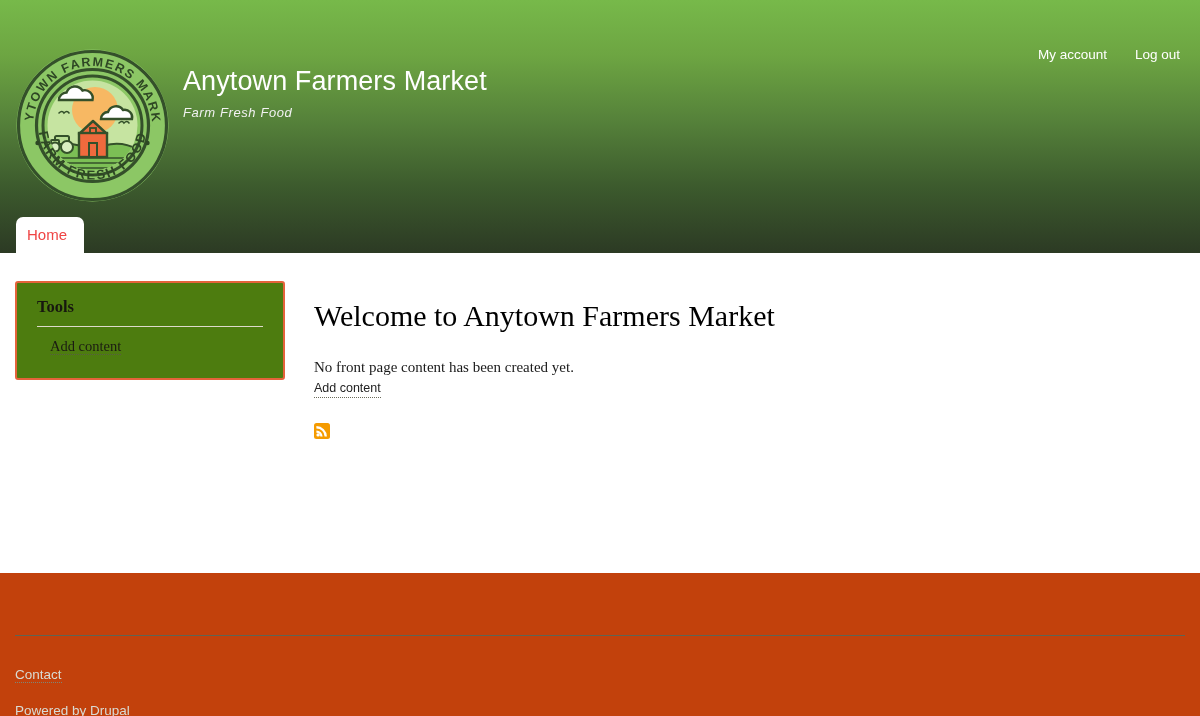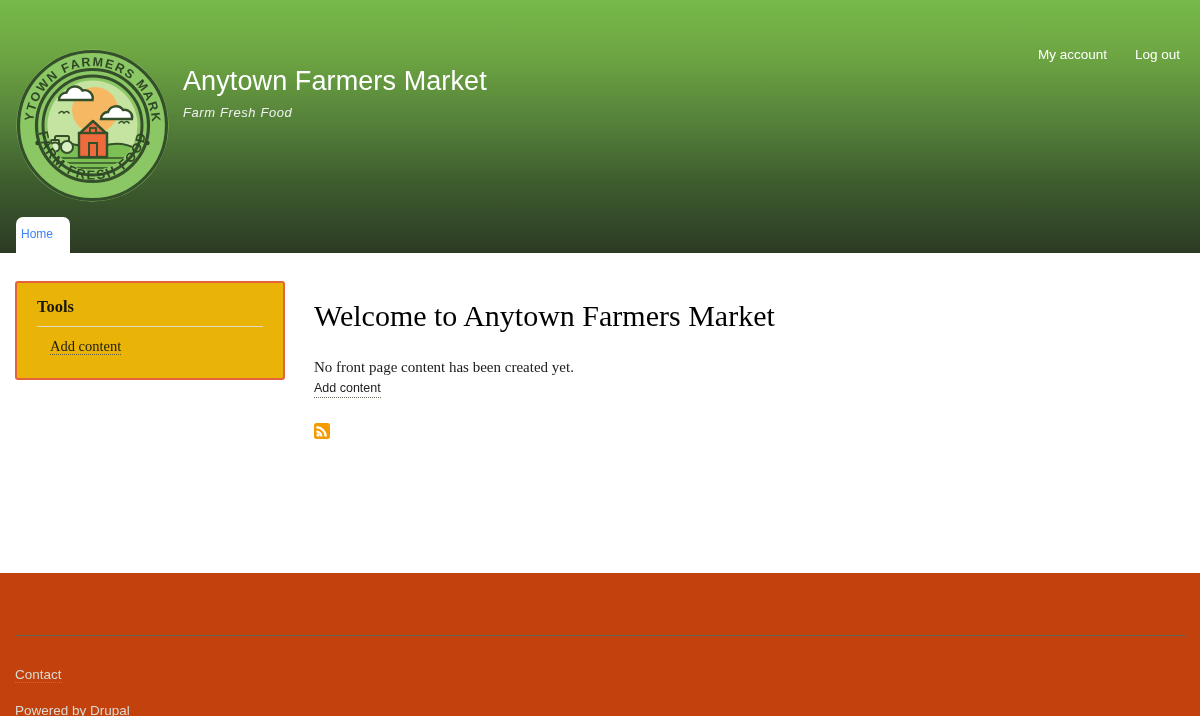--- a/index.html
+++ b/index.html
@@ -73,45 +73,45 @@
   .tabs {
     position: absolute;
     left: 16px;
     bottom: 0;
     display: flex;
     align-items: flex-end;
   }
   .tab {
     background: #ffffff;
     border-radius: 7px 7px 0 0;
-    padding: 9px 17px 10px 5px;
-    font-size: 12px;
-    line-height: 17px;
-    color: #3b82f6;
+    padding: 9px 17px 10px 11px;
+    font-size: 15px;
+    line-height: 17px;
+    color: #ef4444;
     text-decoration: none;
     font-family: "Liberation Sans", sans-serif;
   }
 
   
   .main {
     position: relative;
     width: 1200px;
     height: 320px;
     background: #ffffff;
     display: block;
   }
 
   .sidebar {
     position: absolute;
     left: 15px;
     top: 28px;
     width: 270px;
   }
   .block-tools {
-    background: #eab308;
+    background: #4d7c0f;
     border: 2px solid #e4633b;
     border-radius: 3px;
     padding: 14px 20px 22px 20px;
   }
   .block-title {
     font-family: "Liberation Serif", serif;
     font-size: 16.5px;
     line-height: 20px;
     font-weight: bold;
     color: #17170f;

